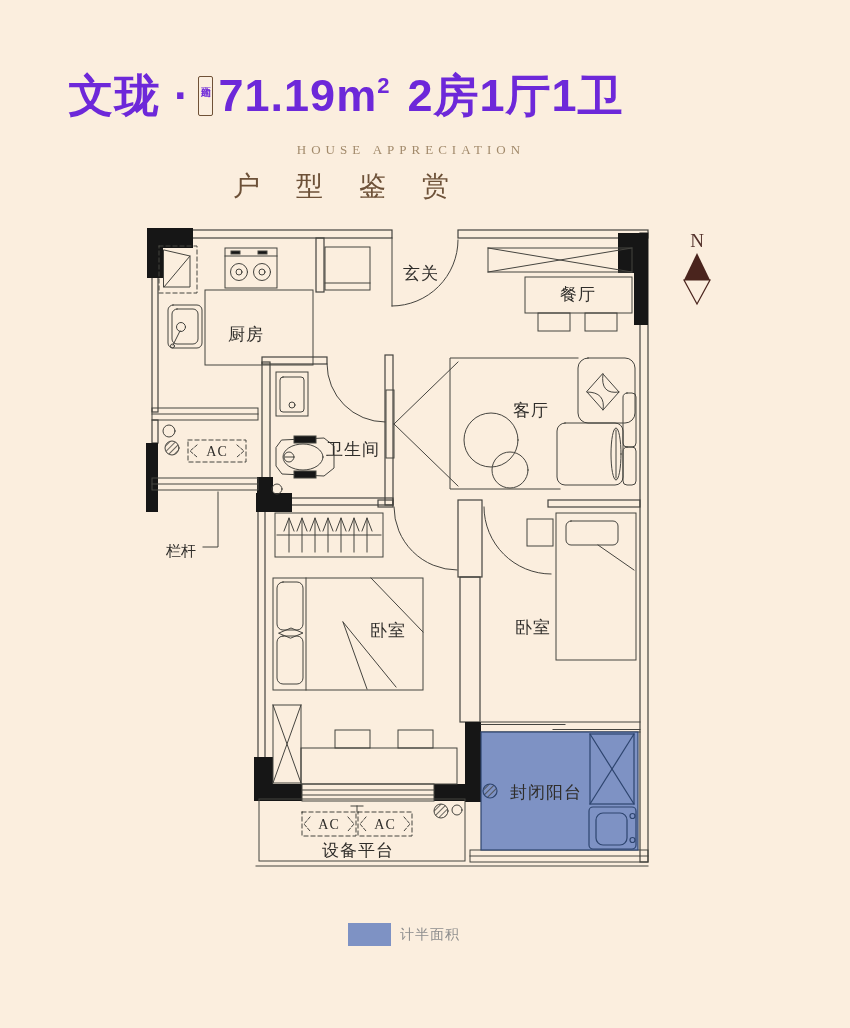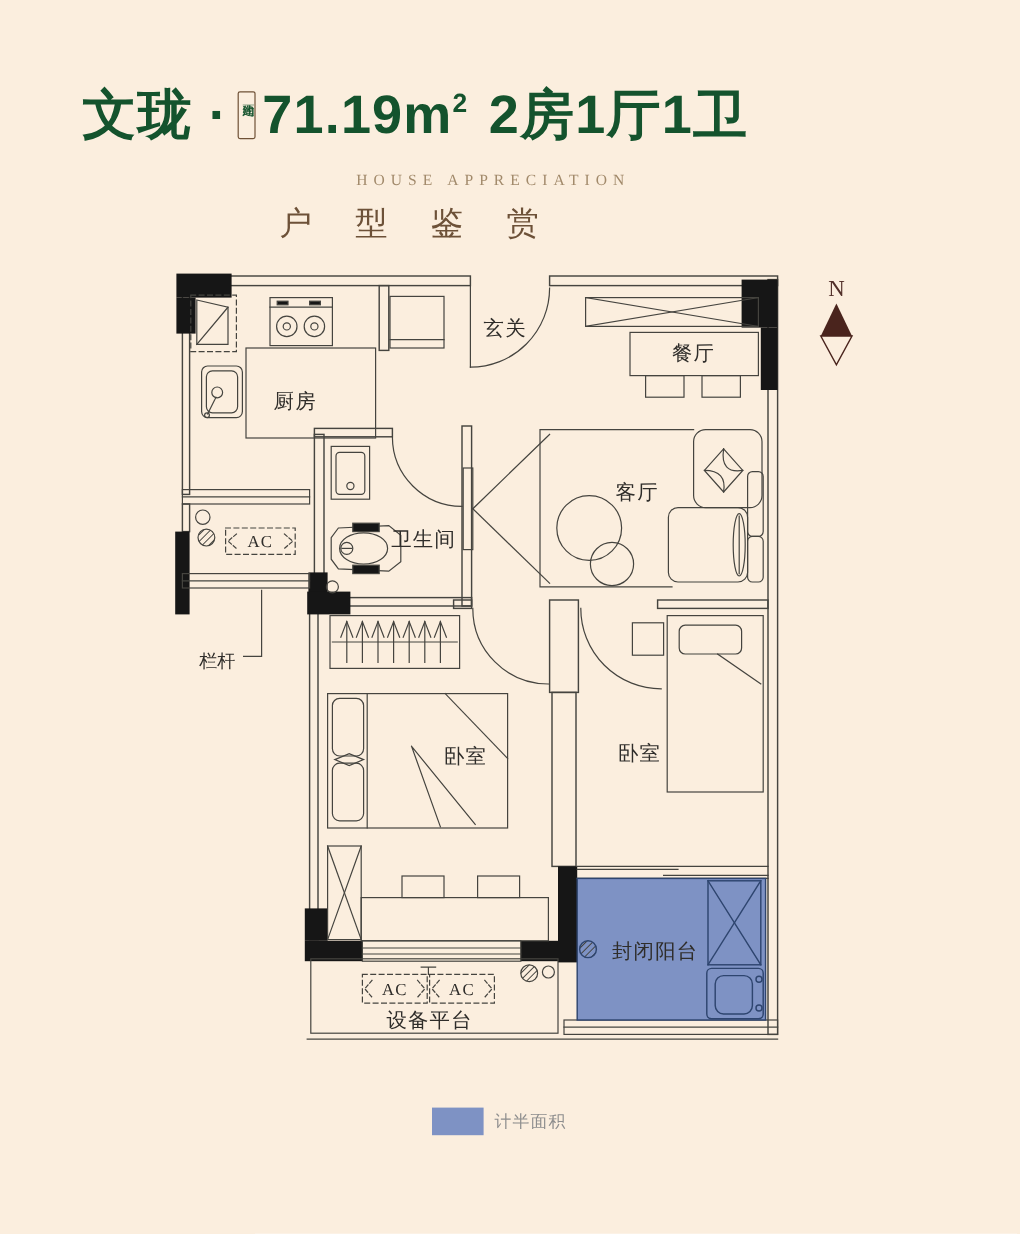--- a/index.html
+++ b/index.html
@@ -7,21 +7,21 @@
     position:relative;
     width:850px;height:1028px;
     background:#fbeede;
     font-family:"Liberation Sans",sans-serif;
     overflow:hidden;
   }
   
   .title-row{
     position:absolute;top:66px;left:0;width:692px;
     display:flex;justify-content:center;align-items:center;
-    color:#14532d;font-weight:bold;font-size:45px;
+    color:#6d28d9;font-weight:bold;font-size:45px;
     letter-spacing:1px;white-space:nowrap;
   }
   .area-badge{
     display:inline-block;
     border:1px solid #6f5136;border-radius:2px;
     font-size:10px;font-weight:normal;line-height:1.05;
     padding:2px 1px;margin:0 6px 0 8px;
     writing-mode:vertical-rl;text-orientation:upright;
     letter-spacing:0;height:34px;
   }
@@ -39,21 +39,21 @@
   }
   
   svg.plan{position:absolute;top:0;left:0;}
   svg text{font-family:"Liberation Serif",serif;fill:#2f2d2a;}
   .room-label{font-size:17px;letter-spacing:1px;}
   .small-label{font-size:15px;}
   .ac-label{font-size:14px;letter-spacing:1px;}
   .north-label{font-size:19px;fill:#52302a;}
   
   .legend{
-    position:absolute;top:923px;left:360px;
+    position:absolute;top:923px;left:348px;
     display:flex;align-items:center;justify-content:flex-end;
   }
   .legend-swatch{width:43px;height:23px;}
   .legend-text{margin-left:9px;font-size:14px;color:#8e8e8e;letter-spacing:1px;}
 </style>
 </head>
 <body>
 
 <div class="page">
 

